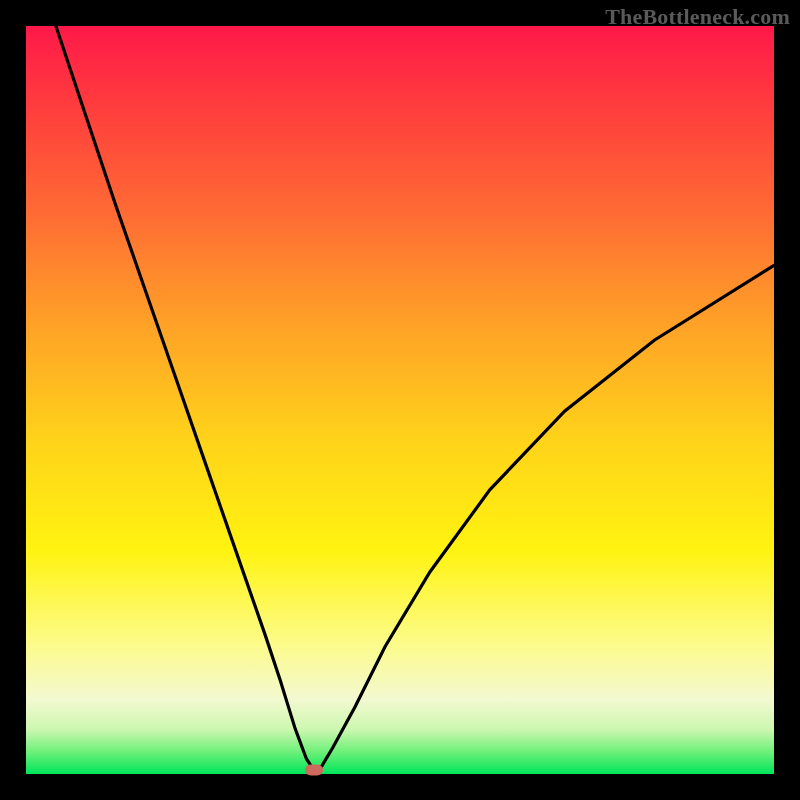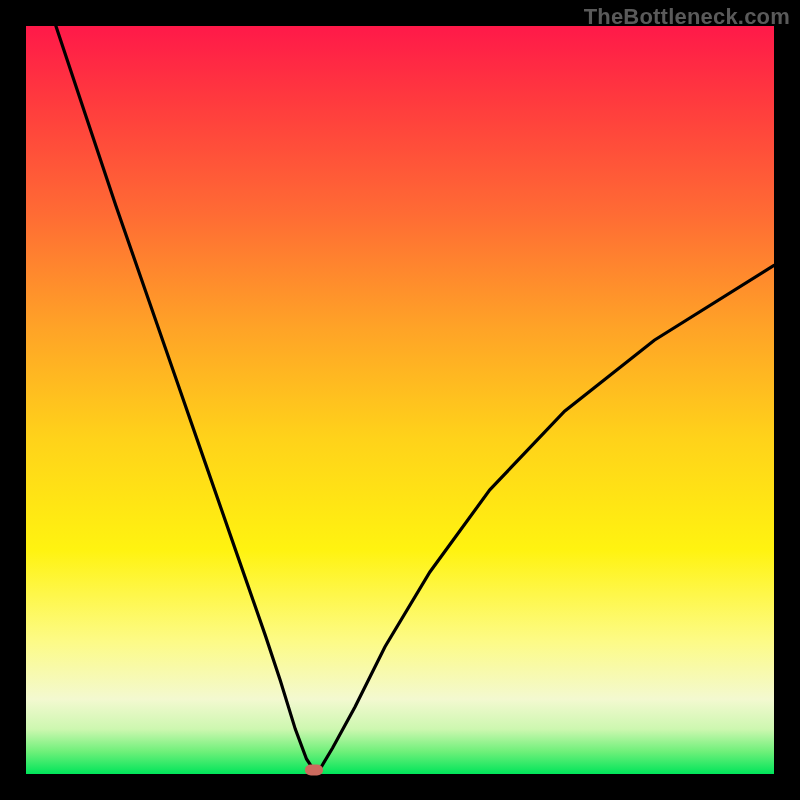--- a/index.html
+++ b/index.html
@@ -7,21 +7,21 @@
   .frame {
     width: 800px;
     height: 800px;
     background: #000;
     position: relative;
   }
   .watermark {
     position: absolute;
     top: 4px;
     right: 10px;
-    font-family: Liberation Sans, sans-serif;
+    font-family: Liberation Serif, serif;
     font-size: 22px;
     font-weight: bold;
     color: #5a5a5a;
     letter-spacing: 0.2px;
   }
   .plot {
     position: absolute;
     left: 26px;
     top: 26px;
     width: 748px;

